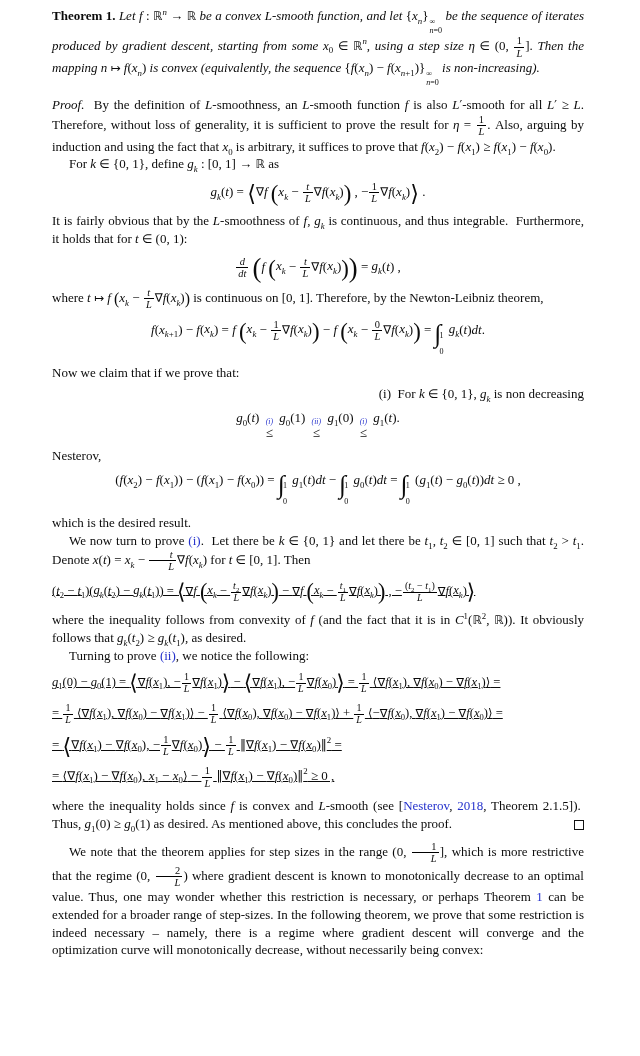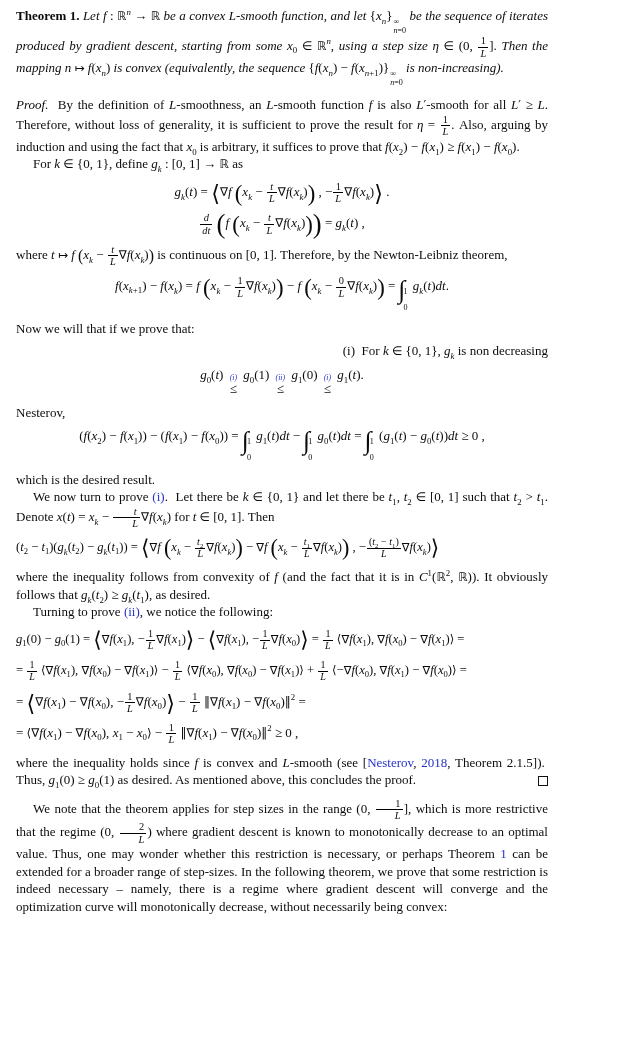--- a/index.html
+++ b/index.html
@@ -2,20 +2,21 @@
 <html><head>
 <meta charset="utf-8">
 <style>
   html,body { margin:0; padding:0; background:#ffffff; }
   .page {
     position:relative; width:564px; height:1056px; box-sizing:border-box;
     padding:7px 16px 4px 16px; overflow:hidden;
     font-family:"Liberation Serif", serif;
     font-size:13px; line-height:1.36; color:#0b0b0b;
     text-align:justify;
+    margin-left:36px;
   }
   p { margin:0; }
   .gap  { margin-top:9px; }
   .gap2 { margin-top:5px; }
   .ind  { text-indent:17px; }
   i, .it { font-style:italic; }
   sub, sup { font-size:0.68em; line-height:0; }
   
   .sy { font-family:"DejaVu Sans", sans-serif; font-style:normal; font-size:0.92em; }
   
@@ -32,21 +33,21 @@
   
   .intg { font-size:1.95em; vertical-align:-0.34em; line-height:0; }
   .ilim { display:inline-flex; flex-direction:column; justify-content:space-between; vertical-align:-0.52em; font-size:0.62em; line-height:1; height:3.0em; margin-left:-2px; margin-right:2px; }
   
   .st { display:inline-flex; flex-direction:column; align-items:flex-start; vertical-align:-0.55em; font-size:0.62em; line-height:1.12; margin-left:1px; }
   
   .ov { display:inline-flex; flex-direction:column; align-items:center; vertical-align:-0.12em; line-height:1.02; margin:0 3px; }
   .ov .ovl { font-size:0.6em; font-style:italic; color:#2431cc; }
   
   .eq  { text-align:center; margin:8px 0; line-height:1.15; text-indent:0; }
-  .eqg { margin:8px 0; text-indent:0; }
+  .eqg { margin:8px 0; text-indent:0;text-decoration:underline; }
   .eqg .eql { line-height:1.2; margin:8px 0; }
   .eqg .ctr { text-align:center; }
   .eqg .lft { text-align:left; white-space:nowrap; }
   .tight { font-size:12.6px; }
   
   .li { margin:4px 0 4px 28px; text-align:right; }
   
   .qed { float:right; width:8px; height:8px; border:1.1px solid #111; margin-top:5px; }
 </style>
 </head>
@@ -60,31 +61,32 @@
       </span> <i>be the sequence of iterates produced by gradient descent, starting from some x</i><sub>0</sub> <span class="sy">∈</span> <span class="sy">ℝ</span><sup><i>n</i></sup>, <i>using a step size η</i> <span class="sy">∈</span> (0, <span class="fr"><span class="nu">1</span><span class="de"><i>L</i></span></span>]. <i>Then the mapping n</i> <span class="sy">↦</span> <i>f</i>(<i>x<sub>n</sub></i>) <i>is convex (equivalently, the sequence</i> {<i>f</i>(<i>x<sub>n</sub></i>) − <i>f</i>(<i>x</i><sub><i>n</i>+1</sub>)}<span class="st">
         <span>∞</span>
         <span><i>n</i>=0</span>
       </span> <i>is non-increasing).</i></p>
 
   <p class="gap"><i>Proof.</i>&nbsp; By the definition of <i>L</i>-smoothness, an <i>L</i>-smooth function <i>f</i> is also <i>L</i><span class="sy">′</span>-smooth for all <i>L</i><span class="sy">′</span> ≥ <i>L</i>. Therefore, without loss of generality, it is sufficient to prove the result for <i>η</i> = <span class="fr"><span class="nu">1</span><span class="de"><i>L</i></span></span>. Also, arguing by induction and using the fact that <i>x</i><sub>0</sub> is arbitrary, it suffices to prove that <i>f</i>(<i>x</i><sub>2</sub>) − <i>f</i>(<i>x</i><sub>1</sub>) ≥ <i>f</i>(<i>x</i><sub>1</sub>) − <i>f</i>(<i>x</i><sub>0</sub>).</p>
   <p class="ind">For <i>k</i> <span class="sy">∈</span> {0, 1}, define <i>g<sub>k</sub></i> : [0, 1] → <span class="sy">ℝ</span> as</p>
 
   <div class="eq"><i>g<sub>k</sub></i>(<i>t</i>) = <span class="ba">⟨</span><span class="sy">∇</span><i>f</i> <span class="bp">(</span><i>x<sub>k</sub></i> − <span class="fr"><span class="nu"><i>t</i></span><span class="de"><i>L</i></span></span><span class="sy">∇</span><i>f</i>(<i>x<sub>k</sub></i>)<span class="bp">)</span> , −<span class="fr"><span class="nu">1</span><span class="de"><i>L</i></span></span><span class="sy">∇</span><i>f</i>(<i>x<sub>k</sub></i>)<span class="ba">⟩</span> .</div>
 
+  <p>It is fairly obvious that by the <i>L</i>-smoothness of <i>f</i>, <i>g<sub>k</sub></i> is continuous, and thus integrable.&nbsp; Furthermore, it holds that for <i>t</i> <span class="sy">∈</span> (0, 1):</p>
 
   <div class="eq"><span class="fr"><span class="nu"><i>d</i></span><span class="de"><i>dt</i></span></span> <span class="bp2">(</span><i>f</i> <span class="bp">(</span><i>x<sub>k</sub></i> − <span class="fr"><span class="nu"><i>t</i></span><span class="de"><i>L</i></span></span><span class="sy">∇</span><i>f</i>(<i>x<sub>k</sub></i>)<span class="bp">)</span><span class="bp2">)</span> = <i>g<sub>k</sub></i>(<i>t</i>) ,</div>
 
   <p>where <i>t</i> <span class="sy">↦</span> <i>f</i> <span class="bps">(</span><i>x<sub>k</sub></i> − <span class="fr"><span class="nu"><i>t</i></span><span class="de"><i>L</i></span></span><span class="sy">∇</span><i>f</i>(<i>x<sub>k</sub></i>)<span class="bps">)</span> is continuous on [0, 1]. Therefore, by the Newton-Leibniz theorem,</p>
 
   <div class="eq"><i>f</i>(<i>x</i><sub><i>k</i>+1</sub>) − <i>f</i>(<i>x<sub>k</sub></i>) = <i>f</i> <span class="bp">(</span><i>x<sub>k</sub></i> − <span class="fr"><span class="nu">1</span><span class="de"><i>L</i></span></span><span class="sy">∇</span><i>f</i>(<i>x<sub>k</sub></i>)<span class="bp">)</span> − <i>f</i> <span class="bp">(</span><i>x<sub>k</sub></i> − <span class="fr"><span class="nu">0</span><span class="de"><i>L</i></span></span><span class="sy">∇</span><i>f</i>(<i>x<sub>k</sub></i>)<span class="bp">)</span> = <span class="intg">∫</span><span class="ilim">
         <span>1</span>
         <span>0</span>
       </span> <i>g<sub>k</sub></i>(<i>t</i>)<i>dt</i>.</div>
 
-  <p class="gap2">Now we will that if we prove that:</p>
+  <p class="gap2">Now we claim that if we prove that:</p>
   <div class="li">(i)&nbsp;&nbsp;For <i>k</i> <span class="sy">∈</span> {0, 1}, <i>g<sub>k</sub></i> is non decreasing</div>
 
   <div class="eq"><i>g</i><sub>0</sub>(<i>t</i>) <span class="ov">
         <span class="ovl">(i)</span>
         <span>≤</span>
       </span> <i>g</i><sub>0</sub>(1) <span class="ov">
         <span class="ovl">(ii)</span>
         <span>≤</span>
       </span> <i>g</i><sub>1</sub>(0) <span class="ov">
         <span class="ovl">(i)</span>

